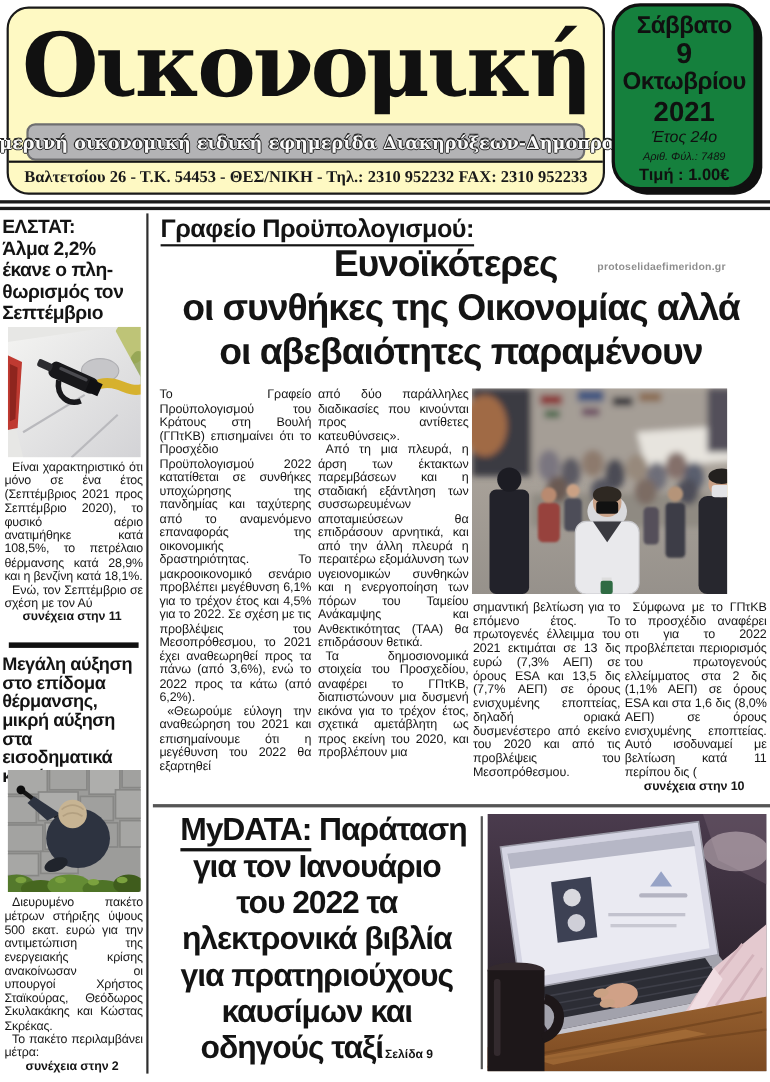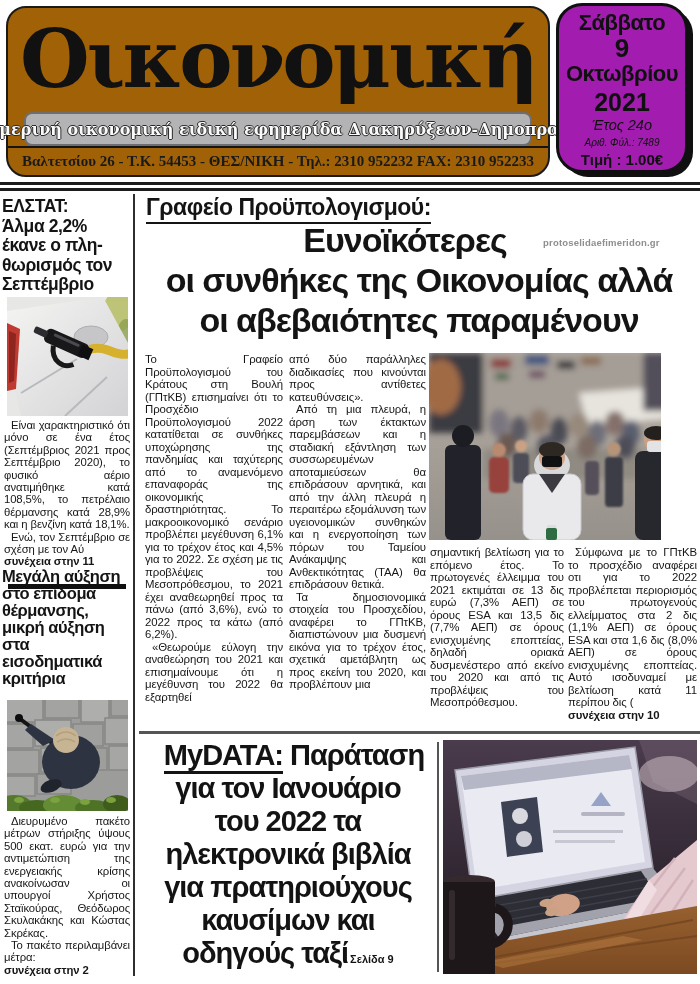--- a/index.html
+++ b/index.html
@@ -6,21 +6,21 @@
   html,body { background:#ffffff; }
   body {
     width:700px; height:984px; position:relative; overflow:hidden;
     font-family:"Liberation Sans", sans-serif; color:#161616;
   }
   .abs { position:absolute; }
 
   
   #masthead-box {
     left:6px; top:6px; width:544px; height:171px;
-    border:2.5px solid #1a1a1a; border-radius:20px; background:#a16207;
+    border:2.5px solid #1a1a1a; border-radius:20px; background:#fef9c3;
   }
   #paper-title {
     position:absolute; left:0; right:0; top:0px; text-align:center;
     font-family:"DejaVu Serif", serif; font-weight:bold;
     font-size:80px; line-height:102px; letter-spacing:-3px; color:#111;
     white-space:nowrap;
   }
   #subtitle-bar {
     position:absolute; left:16px; right:16px; top:104px; height:34px;
     background:#b3b3b5; border:2px solid #6e6e70; border-radius:8px;
@@ -34,21 +34,21 @@
   #masthead-address {
     position:absolute; left:0; right:0; bottom:0; height:29px;
     border-top:2.5px solid #141414; text-align:center; padding-top:5px;
     font-family:"Liberation Serif", serif; font-weight:bold; font-size:15px;
     white-space:nowrap; color:#1a1a1a;
   }
 
   
   #date-box {
     left:556px; top:3px; width:132px; height:170px;
-    border:3.5px solid #101010; border-radius:26px; background:#a21caf;
+    border:3.5px solid #101010; border-radius:26px; background:#15803d;
     box-shadow:6px 5px 0 -1px #101010;
     text-align:center; padding-top:5px; color:#101010;
   }
   .db-weekday { font-size:22px; line-height:24px; font-weight:bold; letter-spacing:-0.5px; }
   .db-day     { font-size:26px; line-height:26px; font-weight:bold; }
   .db-month   { font-size:22px; line-height:25px; font-weight:bold; letter-spacing:-0.5px; }
   .db-year    { font-size:25px; line-height:30px; font-weight:bold; margin-top:1px; }
   .db-era     { font-size:14.5px; line-height:17px; font-style:italic; }
   .db-issue   { font-size:10px; line-height:17px; font-style:italic; }
   .db-price   { font-size:15px;  line-height:18px; font-weight:bold; }
@@ -57,27 +57,27 @@
   #double-rule { left:0; top:182px; width:700px; height:9px;
     border-top:3px solid #1b1b1b; border-bottom:3px solid #1b1b1b; }
   #v-rule-left { left:133px; top:194px; width:2px; height:782px; background:#2e2e2e; }
   #side-divider { left:8px; top:584px; width:118px; height:5px; background:#101010; }
   #bottom-rule { left:139px; top:731px; width:561px; height:2.5px; background:#555; }
   #v-rule-bottom { left:437px; top:742px; width:2px; height:230px; background:#555; }
 
   
   .side-head { left:2px; width:130px; text-align:left; font-weight:bold; color:#141414; }
   #a1-head { top:197px; font-size:17.5px; line-height:19.5px; letter-spacing:-0.4px; }
-  #a2-head { top:568px; font-size:16.5px; line-height:17px; letter-spacing:-0.4px; }
+  #a2-head { top:596px; font-size:16.5px; line-height:17px; letter-spacing:-0.4px; }
   .side-body { left:4px; width:126px; font-size:11.3px; line-height:12.4px;
     text-align:justify; letter-spacing:-0.1px; }
   #a1-body { top:419px; }
   #a2-body { top:815px; }
   .side-body p { text-indent:7px; }
-  .cont { font-weight:bold; text-align:left; text-indent:0 !important; padding-right:3px; }
+  .cont { font-weight:bold; text-align:center; text-indent:0 !important; padding-right:3px; }
   .photo-frame { overflow:hidden; }
   #photo1 { left:7px; top:297px; width:121px; height:119px; }
   #photo2 { left:7px; top:700px; width:121px; height:111px; }
 
   
   #kicker { left:146px; top:194px; font-size:23px; font-weight:bold;
     letter-spacing:-0.5px; border-bottom:2.5px solid #141414; padding-bottom:1px; color:#141414;}
   #main-headline { left:140px; top:220px; width:558px; text-align:center;
     font-weight:bold; font-size:34px; line-height:40px; letter-spacing:-1px; color:#141414; }
   #main-headline .hl1 { transform:translateX(-14px); }

